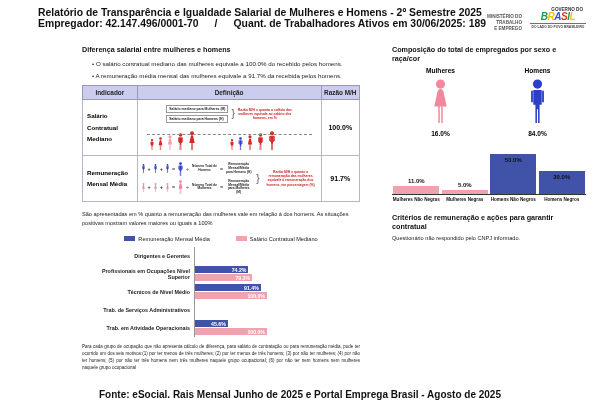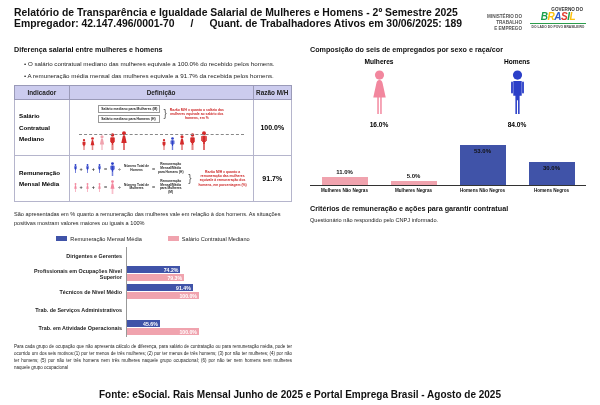--- a/index.html
+++ b/index.html
@@ -1,32 +1,32 @@
 <!DOCTYPE html>
 <html><head>
 <meta charset="utf-8">
 <style>
   * { box-sizing: border-box; margin: 0; padding: 0; }
   body { background:#e8e8e8; font-family:"Liberation Sans", sans-serif; }
-  .page { position:relative; width:600px; height:405px; background:#fff; overflow:hidden; margin:0 auto; }
+  .page { position:relative; width:600px; height:405px; background:#fff; overflow:hidden; margin:0 auto;padding-left:24px; }
 
   
   .hdr { display:flex; justify-content:space-between; padding:7px 14px 0 14px; }
   .h-title { font-size:10.4px; font-weight:bold; color:#111; }
   .h-sub { font-size:10.4px; font-weight:bold; color:#111; }
   .h-sub .sep { margin:0 16px; }
   .hdr-logos { display:flex; gap:8px; align-items:flex-start; flex:none; }
   .ministry { font-size:4.6px; font-weight:bold; color:#555; text-align:right; line-height:1.3; margin-top:7px; }
   .gov { text-align:center; width:56px; }
   .gov-top { font-size:4.6px; font-weight:bold; color:#333; text-align:right; padding-right:3px; }
   .gov-name { font-size:10px; font-weight:900; font-style:italic; line-height:1; letter-spacing:-0.5px; }
   .gov-bottom { font-size:3.3px; font-weight:bold; color:#444; border-top:1.5px solid #2a9d4b; padding-top:1px; margin-top:1px; }
 
   
-  .cols { display:flex; padding:13px 14px 0 14px; gap:18px; }
+  .cols { display:flex; padding:13px 14px 0 14px; gap:32px;margin-left:44px; }
   .col-left { width:278px; flex:none; }
   .col-right { flex:1; min-width:0; }
   .sec-title { font-size:7.2px; font-weight:bold; color:#111; }
 
   
   .bullets { list-style:none; margin:6px 0 6px 0; padding-left:10px; }
   .bullets li { font-size:6.2px; color:#222; margin-bottom:5px; }
   .bullets li::before { content:"• "; }
 
   
@@ -329,21 +329,21 @@
                   <span>100.0%</span>
                 </div>
               </div>
             </div>
           </div>
         <div class="disclaimer">Para cada grupo de ocupação que não apresenta cálculo de diferença, para salário de contratação ou para remuneração média, pode ter ocorrido um dos seis motivos:(1) por ter menos de três mulheres; (2) por ter menos de três homens; (3) por não ter mulheres; (4) por não ter homens; (5) por não ter três homens nem três mulheres naquele grupo ocupacional; (6) por não ter nem homens nem mulheres naquele grupo ocupacional</div>
       </div>
     </div>
 
     <div class="col-right">
-      <div class="sec-title">Composição do seis de empregados por sexo e raça/cor</div>
+      <div class="sec-title">Composição do total de empregados por sexo e raça/cor</div>
       <div class="sex-icons">
         <div class="sex-block">
           <div class="sex-label">Mulheres</div>
           <div class="sex-icon">
               <svg width="23" height="44" viewBox="0 0 24 48" fill="#f2879e" xmlns="http://www.w3.org/2000/svg">
                 <circle cx="12" cy="5.5" r="5"></circle>
                 <path d="M12 11 C9.8 11 9 12.5 8.6 14.5 L5.2 30 H9.6 V48 H11.2 V30 H12.8 V48 H14.4 V30 H18.8 L15.4 14.5 C15 12.5 14.2 11 12 11 Z"></path>
               </svg>
             </div>
           <div class="sex-pct">16.0%</div>

